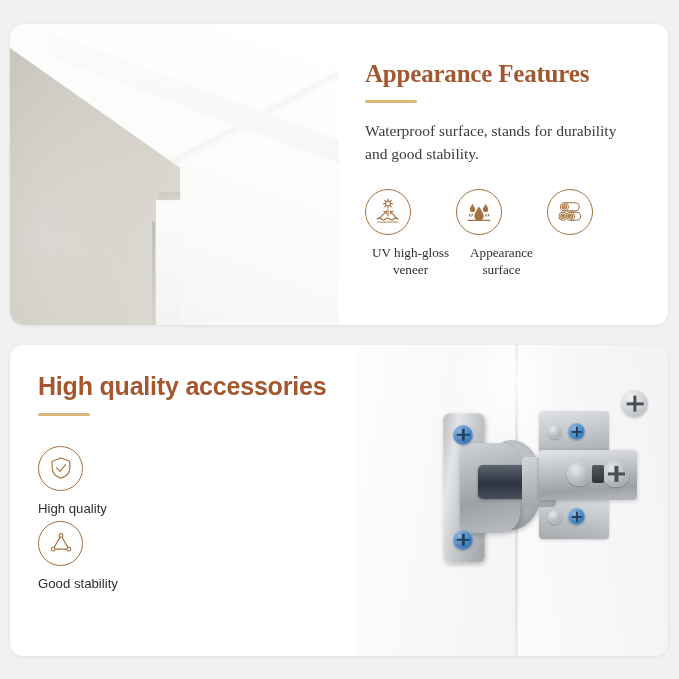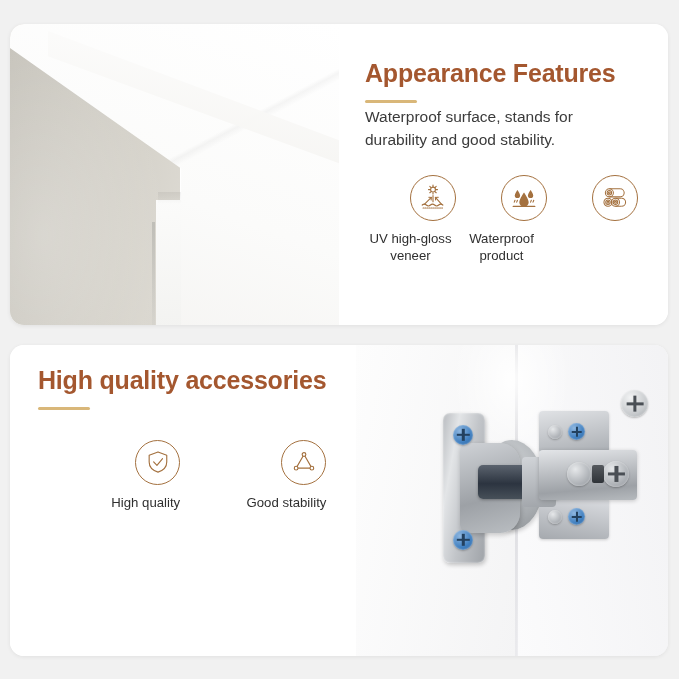--- a/index.html
+++ b/index.html
@@ -143,60 +143,60 @@
   .xmark::before, .xmark::after{
     content:""; position:absolute; background:#23415f;
     left:50%; top:50%; transform-origin:center;
   }
   .xmark::before { width:62%; height:12%; transform:translate(-50%,-50%); }
   .xmark::after  { width:12%; height:62%; transform:translate(-50%,-50%); }
   .xdark::before, .xdark::after { background:#4a4f55; }
 
   
   .text-side { flex:1; position:relative; padding: 0; background:#fff; }
-  .pad-top    { padding: 36px 30px 13px 26px; }
-  .pad-bottom { padding: 22px 30px 0 28px; }
+  .pad-top    { padding: 36px 30px 13px 26px; font-family: Liberation Serif, serif; }
+  .pad-bottom { padding: 28px 30px 0 28px; }
 
   h2.title {
     color: #a4572f;
     font-size: 25px;
     font-weight: bold;
     letter-spacing: -0.2px;
     line-height: 1.1;
     white-space: nowrap;
   }
   .title-rule {
     width: 52px; height: 3px; border-radius: 2px;
     background: #d9b779;
     margin-top: 12px;
   }
   p.subtitle {
-    margin-top: 2px;
+    margin-top: 16px;
     color: #3b3b3b;
     font-size: 15.5px;
     line-height: 1.5;
     max-width: 290px;
   }
 
   
   .features { display: flex; gap: 0; margin-top: 24px; }
-  .feature { flex: 1; display: flex; flex-direction: column; align-items: flex-end; }
+  .feature { flex: 1; display: flex; flex-direction: column; align-items: flex-start; }
   .circle {
     width: 46px; height: 46px; border-radius: 50%;
     border: 1.4px solid #a4713f;
     display: flex; align-items: center; justify-content: center;
   }
   .feature .flabel {
     margin-top: 9px;
     font-size: 13.2px;
     color: #2f2f2f;
     text-align: center;
     line-height: 1.3;
   }
-  .features-bottom { margin-top: 30px; gap: 4px; }
+  .features-bottom { margin-top: 30px; gap: 4px; flex-direction: column; }
   .features-bottom .circle { width: 45px; height: 45px; }
 
   svg { display:block; }
 </style>
 </head>
 <body>
 
 <div class="stage">
 
   <div class="card" id="card-top">
@@ -238,21 +238,21 @@
           <div class="feature">
             <div class="circle">
               <svg width="30" height="30" viewBox="0 0 32 32" fill="none" stroke="#a4713f" stroke-width="1.2" stroke-linecap="round">
                 <path d="M16 10 C16 10 21 17 21 20.4 A5 5 0 0 1 11 20.4 C11 17 16 10 16 10 Z" fill="#a4713f" stroke="none"></path>
                 <path d="M9 7.5 C9 7.5 11.8 11.4 11.8 13.3 A2.8 2.8 0 0 1 6.2 13.3 C6.2 11.4 9 7.5 9 7.5 Z" fill="#a4713f" stroke="none"></path>
                 <path d="M23 7.5 C23 7.5 25.8 11.4 25.8 13.3 A2.8 2.8 0 0 1 20.2 13.3 C20.2 11.4 23 7.5 23 7.5 Z" fill="#a4713f" stroke="none"></path>
                 <path d="M6.4 18.4l-.8 2M9 18.4l-.8 2M23.8 18.4l-.8 2M26.4 18.4l-.8 2"></path>
                 <path d="M4.5 25h23" stroke-width="1.4"></path>
               </svg>
             </div>
-            <div class="flabel">Waterproof product</div>
+            <div class="flabel">Appearance surface</div>
           </div>
 
           <div class="feature">
             <div class="circle">
               <svg width="30" height="30" viewBox="0 0 32 32" fill="none" stroke="#a4713f" stroke-width="1.1">
                 <circle cx="10" cy="10.5" r="4.3"></circle>
                   <circle cx="10" cy="10.5" r="2.4"></circle>
                   <circle cx="10" cy="10.5" r="1"></circle>
                 <path d="M10 6.2h11.5M10 14.8h11.5"></path>
                   <path d="M21.5 6.2a4.3 4.3 0 0 1 0 8.6"></path>

